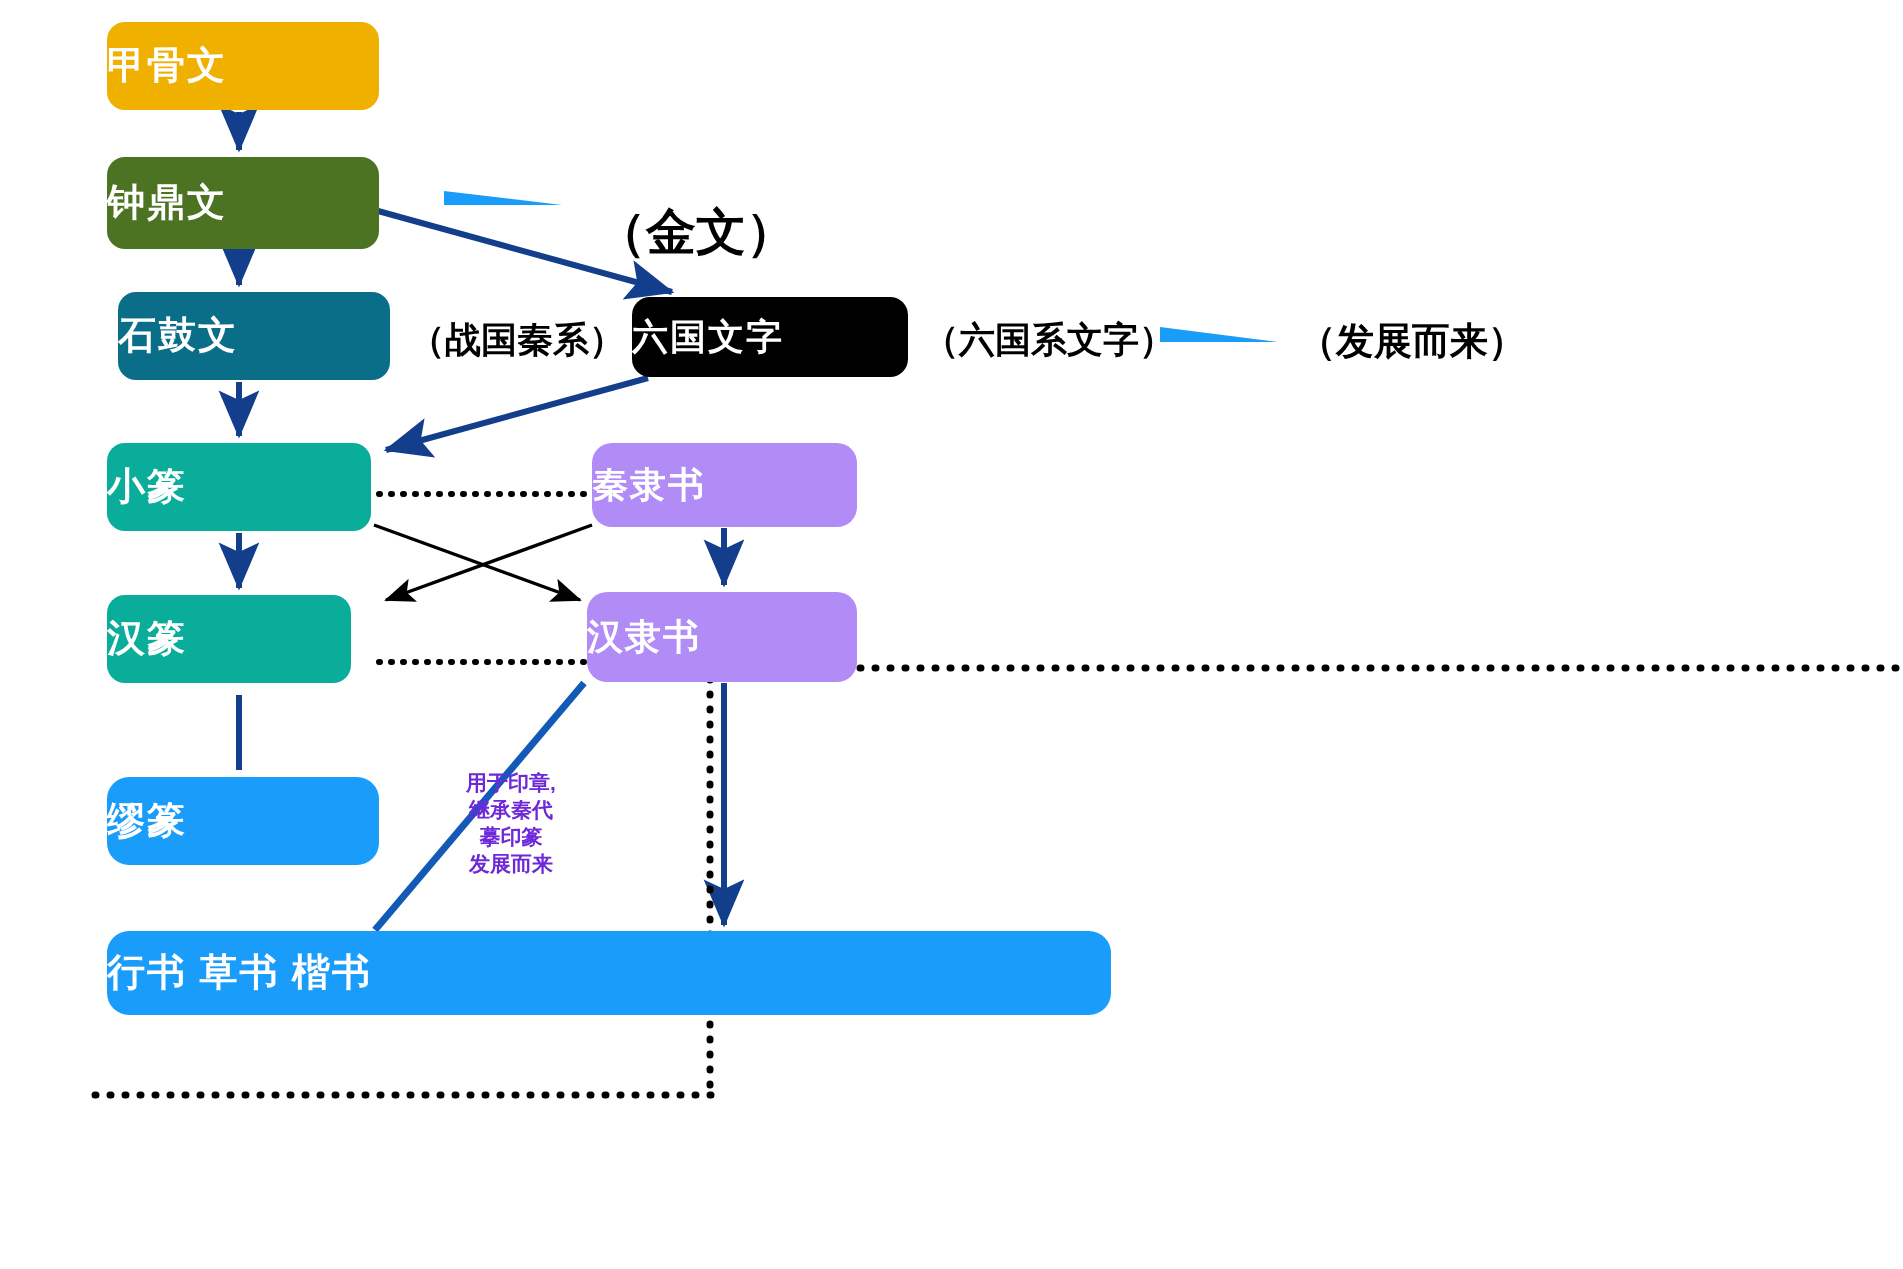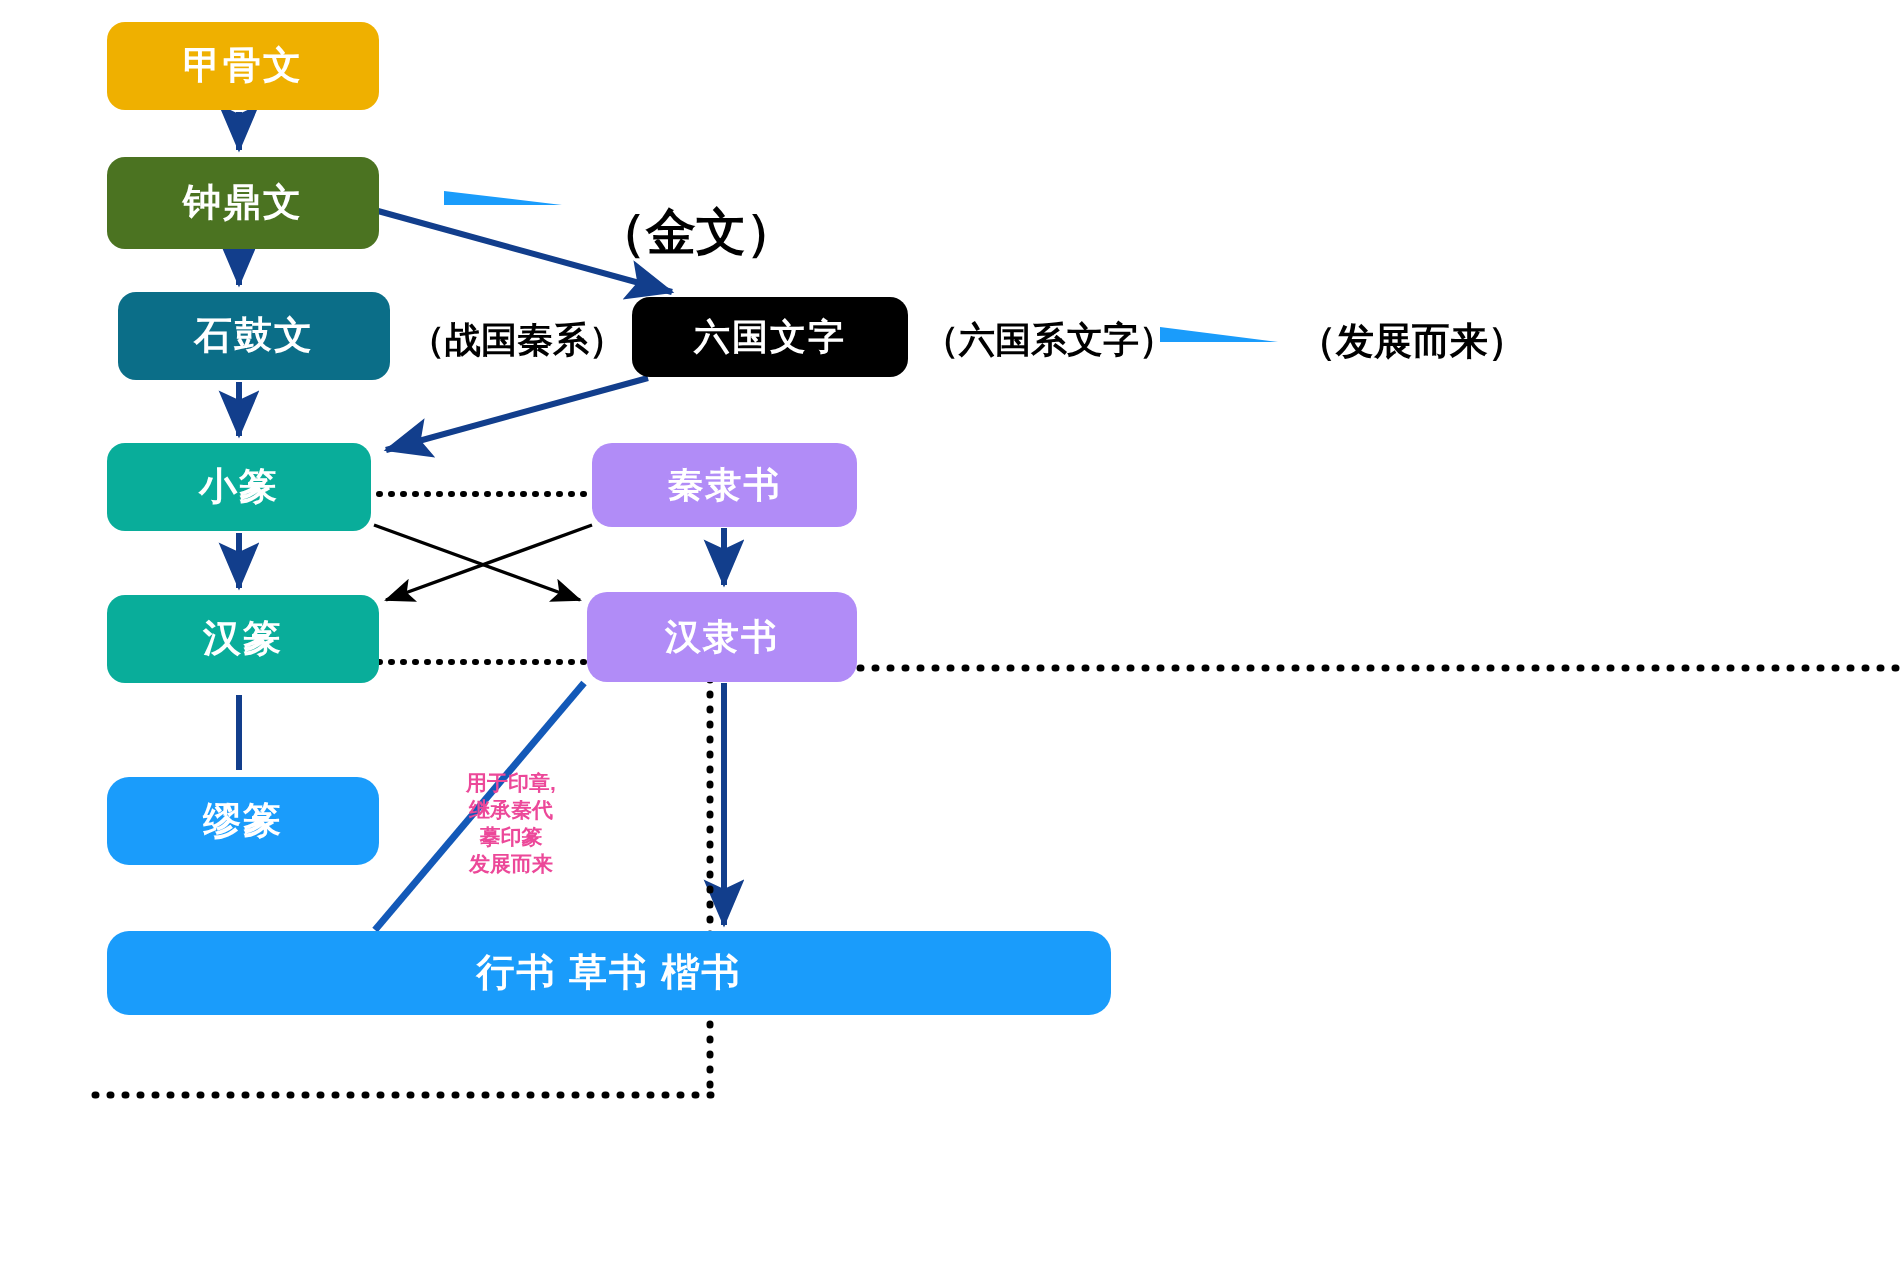--- a/index.html
+++ b/index.html
@@ -22,37 +22,36 @@
     left: 0;
     top: 0;
     width: 1903px;
     height: 1269px;
     pointer-events: none;
   }
   .node {
     position: absolute;
     display: flex;
     align-items: center;
-    justify-content: center;
     color: #ffffff;
     font-weight: 700;
     letter-spacing: 2px;
     box-sizing: border-box;
     text-align: center;
     line-height: 1.1;
   }
   .ann {
     position: absolute;
     color: #000000;
     font-weight: 700;
     white-space: nowrap;
   }
   .note {
     position: absolute;
-    color: #ec4899;
+    color: #6d28d9;
     font-weight: 700;
     text-align: center;
     line-height: 1.28;
     white-space: pre-line;
   }
 </style>
 </head>
 <body>
 
 <div id="stage">
@@ -123,21 +122,21 @@
   </div>
 
   <div class="node" style="left:107px; top:443px; width:264px; height:88px; background:#09AD9A; border-radius:18px; font-size:38px;">
     <span>小篆</span>
   </div>
 
   <div class="node" style="left:592px; top:443px; width:265px; height:84px; background:#B18CF7; border-radius:20px; font-size:36px;">
     <span>秦隶书</span>
   </div>
 
-  <div class="node" style="left:107px; top:595px; width:272px; height:88px; background:#09AD9A; border-radius:18px; font-size:38px;">
+  <div class="node" style="left:107px; top:595px; width:244px; height:88px; background:#09AD9A; border-radius:18px; font-size:38px;">
     <span>汉篆</span>
   </div>
 
   <div class="node" style="left:107px; top:777px; width:272px; height:88px; background:#1A9CFB; border-radius:22px; font-size:38px;">
     <span>缪篆</span>
   </div>
 
   <div class="node" style="left:587px; top:592px; width:270px; height:90px; background:#B18CF7; border-radius:20px; font-size:36px;">
     <span>汉隶书</span>
   </div>

